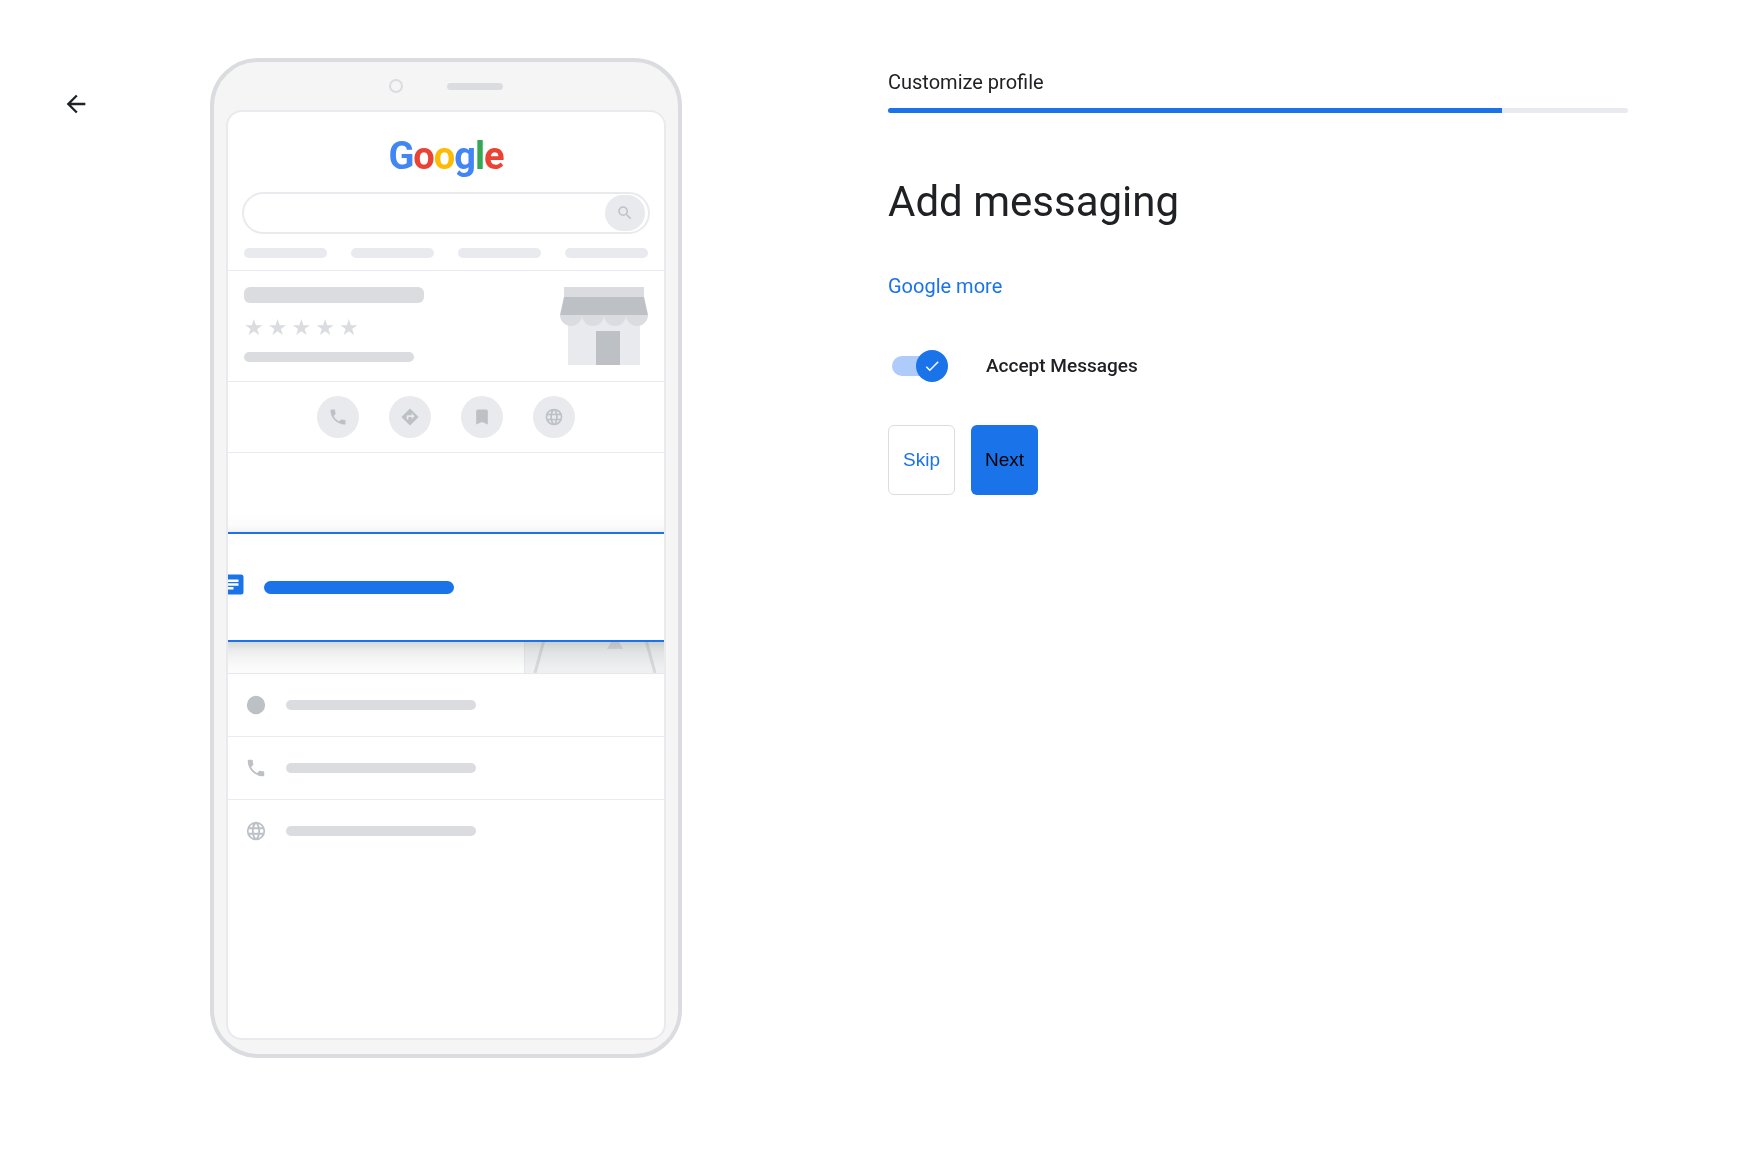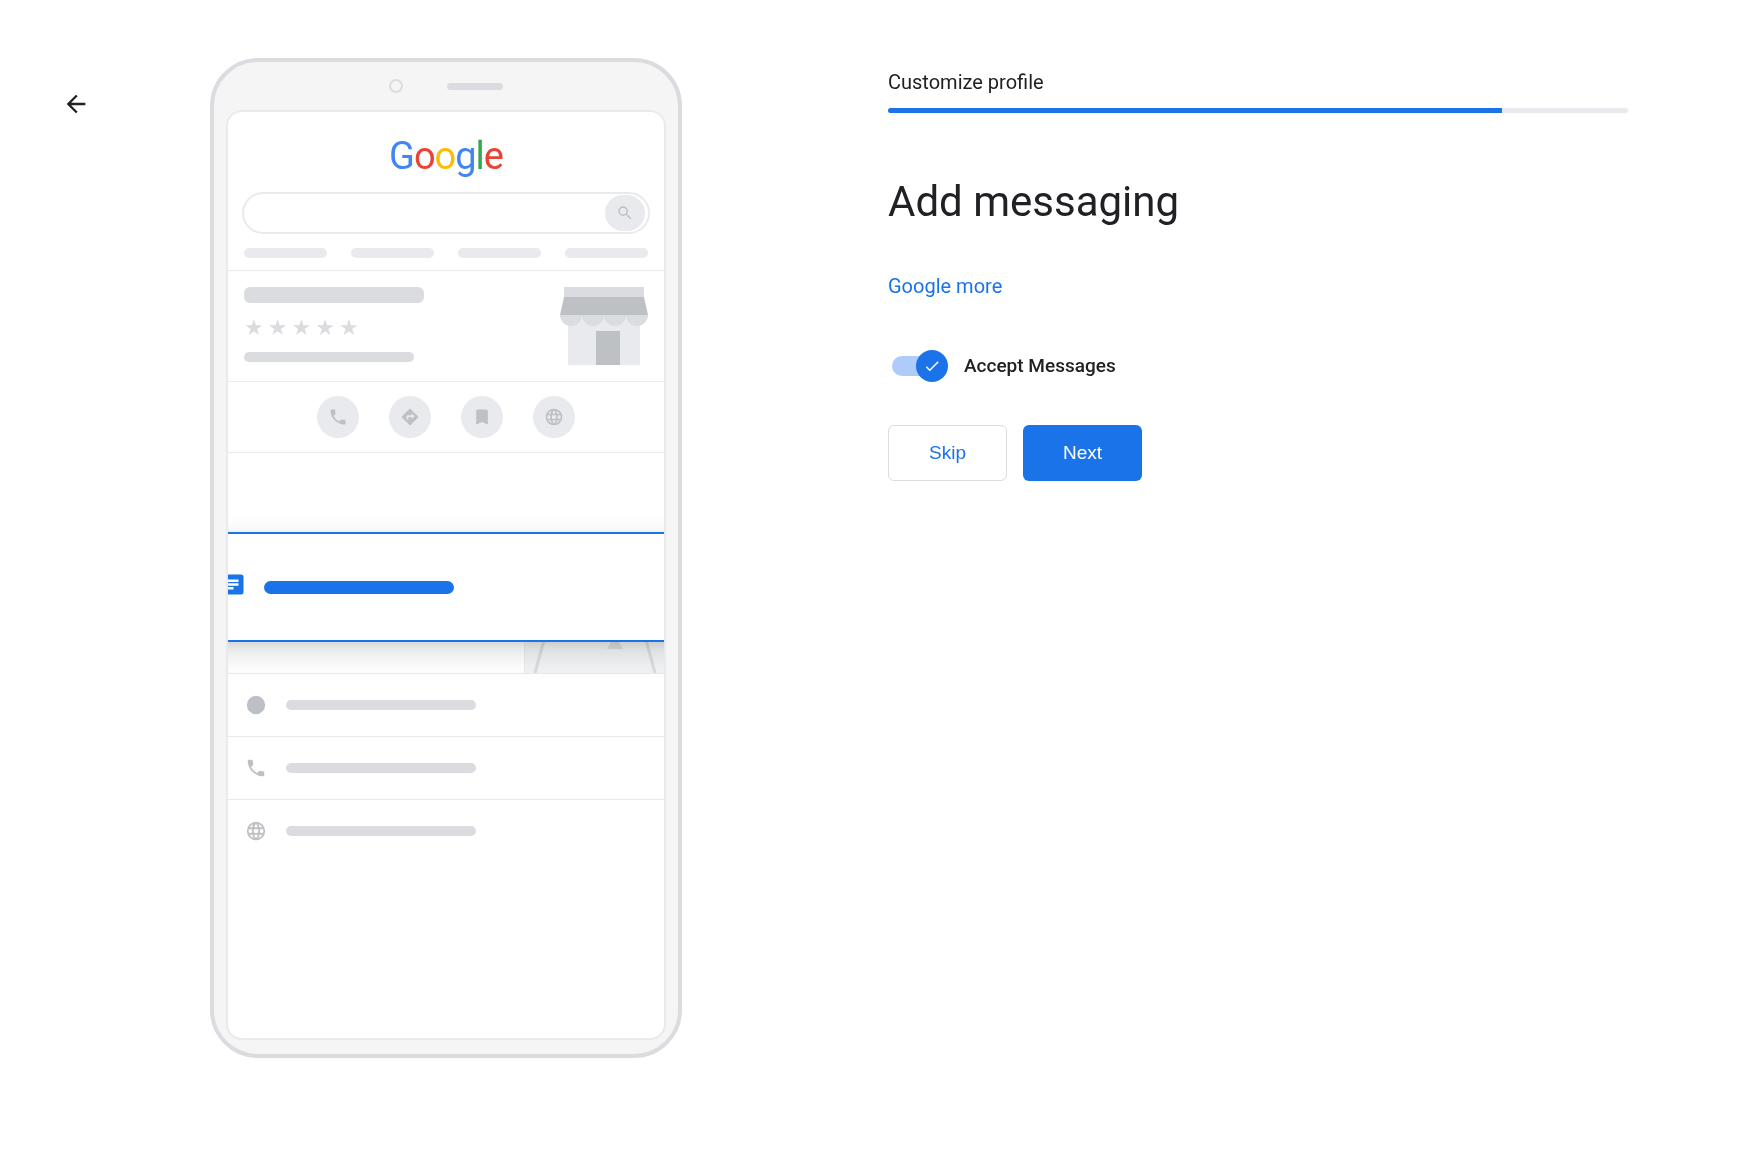--- a/index.html
+++ b/index.html
@@ -75,21 +75,21 @@
     background: #fff;
     height: 930px;
     overflow: hidden;
     position: relative;
   }
 
   .g-logo {
     text-align: center;
     padding: 22px 0 14px;
     font-size: 38px;
-    font-weight: 400;
+    font-weight: 700;
     letter-spacing: -1px;
   }
   .g-logo span:nth-child(1){color:#4285F4}
   .g-logo span:nth-child(2){color:#EA4335}
   .g-logo span:nth-child(3){color:#FBBC05}
   .g-logo span:nth-child(4){color:#4285F4}
   .g-logo span:nth-child(5){color:#34A853}
   .g-logo span:nth-child(6){color:#EA4335}
 
   .searchbar {
@@ -195,21 +195,21 @@
     font-size: 20px;
     color: #1a73e8;
     text-decoration: none;
     display: inline-block;
     margin-bottom: 56px;
     cursor: pointer;
   }
   .toggle-row {
     display: flex;
     align-items: center;
-    gap: 22px;
+    gap: 44px;
     margin-bottom: 48px;
     padding-left: 4px;
   }
   .toggle {
     width: 50px;
     height: 20px;
     background: #aecbfa;
     border-radius: 10px;
     position: relative;
     cursor: pointer;
@@ -224,37 +224,37 @@
     border-radius: 50%;
     display:flex; align-items:center; justify-content:center;
   }
   .toggle-label {
     font-size: 19px;
     font-weight: 500;
     color: #202124;
   }
   .buttons { display:flex; gap: 16px; }
   .btn {
-    height: 56px;
-    padding: 0 40px;
+    height: 70px;
+    padding: 0 14px;
     border-radius: 6px;
     font-size: 19px;
     font-weight: 500;
     cursor: pointer;
     display:flex; align-items:center; justify-content:center;
     border: none;
   }
   .btn-secondary {
     background: #fff;
     color: #1a73e8;
     border: 1px solid #dadce0;
   }
   .btn-primary {
     background: #1a73e8;
-    color: #ffffff;
+    color: #000000;
     text-align: right;
   }
 </style>
 </head>
 <body>
 
 <div class="back-arrow">
   <svg width="28" height="28" viewBox="0 0 24 24">
     <path d="M20 11H7.83l5.59-5.59L12 4l-8 8 8 8 1.41-1.41L7.83 13H20v-2z" fill="#202124"></path>
   </svg>

